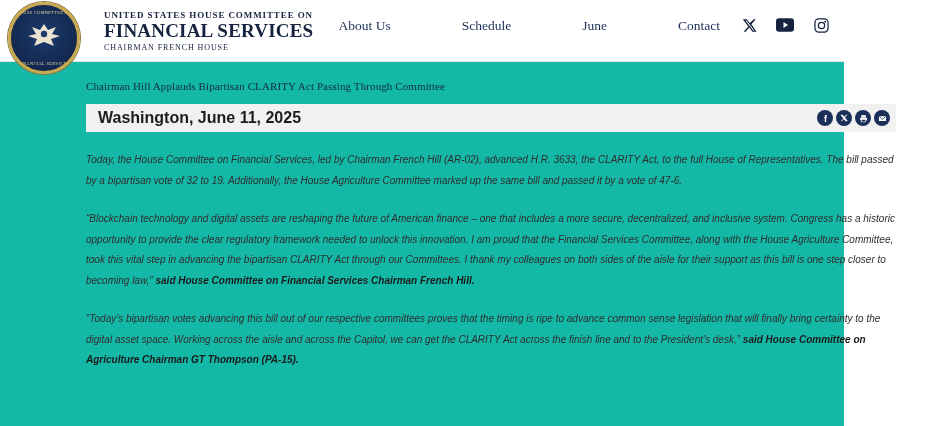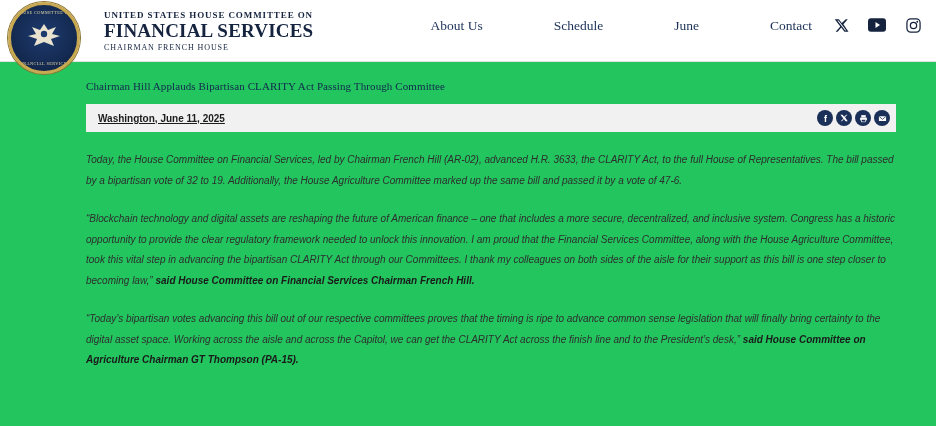--- a/index.html
+++ b/index.html
@@ -5,22 +5,22 @@
   * { box-sizing: border-box; }
   html, body {
     margin: 0; padding: 0;
     width: 936px; height: 426px;
     background: #ffffff;
     font-family: "Liberation Sans", sans-serif;
     overflow: hidden;
   }
   .page {
     position: relative;
-    width: 936px; height: 426px;
-    background: #22c55e;
+    width: 844px; height: 426px;
+    background: #14b8a6;
   }
 
   
   .header {
     position: relative;
     height: 62px;
     background: #ffffff;
     border-bottom: 1px solid #e3e3e3;
   }
   .seal {
@@ -132,25 +132,24 @@
   .dateline-bar {
     background: #f1f1f1;
     height: 28px;
     display: flex;
     align-items: center;
     justify-content: space-between;
     padding: 0 6px 0 12px;
     margin-bottom: 18px;
   }
   .dateline-bar .date {
-    font-size: 10px;
+    font-size: 16px;
     font-weight: bold;
     color: #1c1c1c;
     font-family: "Liberation Sans", sans-serif;
-    text-decoration: underline;
   }
   .share {
     display: flex;
     gap: 3px;
     align-items: center;
   }
   .share .btn {
     width: 16px; height: 16px;
     border-radius: 50%;
     background: #1b3058;

